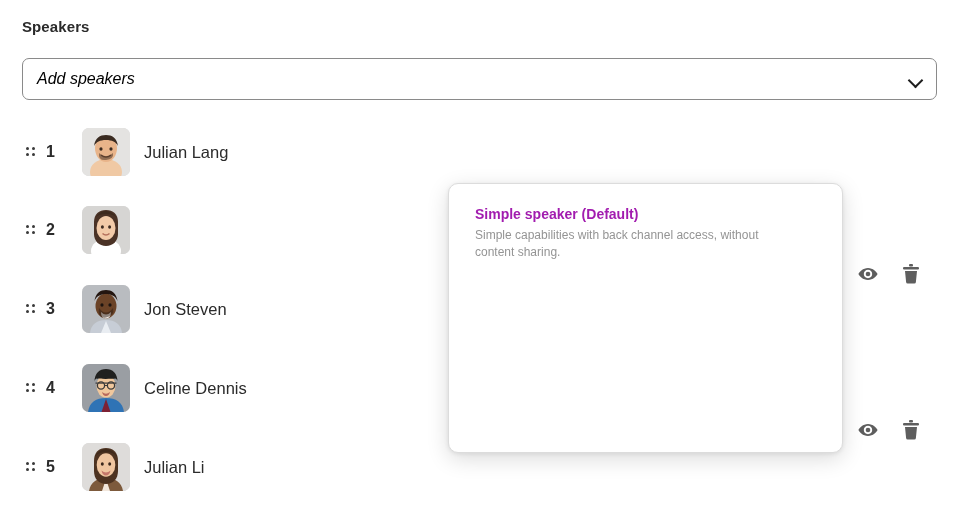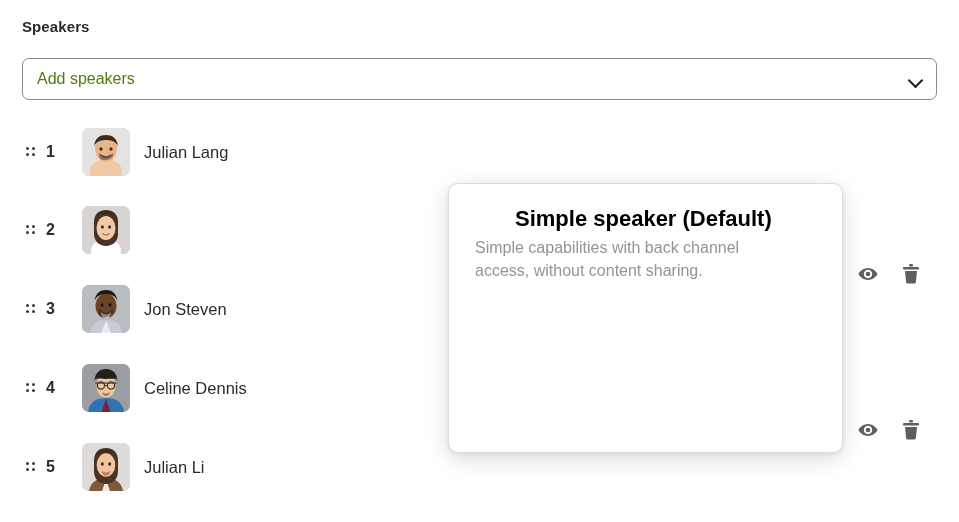--- a/index.html
+++ b/index.html
@@ -34,21 +34,22 @@
     border: 1px solid #8a8a8a;
     border-radius: 7px;
     background: #ffffff;
     display: flex;
     align-items: center;
     padding: 0 14px;
   }
   .combobox-placeholder {
     flex: 1;
     font-size: 16px;
-    color: #4d7c0f;
+    color: #000000;
+    font-style: italic;
   }
   .chev {
     display: inline-block;
     width: 13px; height: 13px;
     position: relative;
     flex: 0 0 auto;
   }
   .chev::before {
     content: "";
     position: absolute;
@@ -161,28 +162,27 @@
     z-index: 20;
   }
   .menu-item {
     position: relative;
     padding: 14px 18px 16px 18px;
     border-radius: 8px;
     cursor: pointer;
   }
   .menu-item.selected { background: #e9e9e9; }
   .menu-item-title {
-    font-size: 22px;
+    font-size: 14px;
     font-weight: 700;
-    color: #000000;
+    color: #a21caf;
     margin-bottom: 5px;
-    margin-left: 40px;
   }
   .menu-item-desc {
-    font-size: 16px;
+    font-size: 12px;
     line-height: 1.42;
     color: #949494;
     max-width: 300px;
   }
   .menu-check {
     position: absolute;
     right: 16px; top: 15px;
     width: 18px; height: 18px;
   }
   .menu-check::before {

